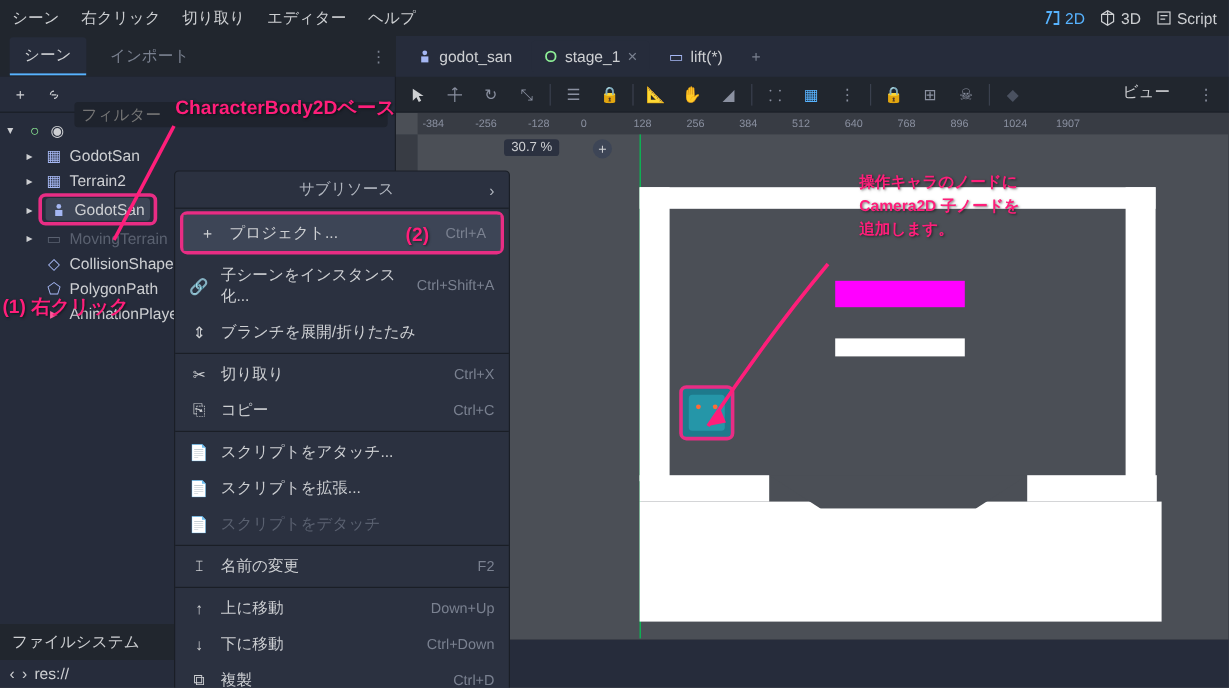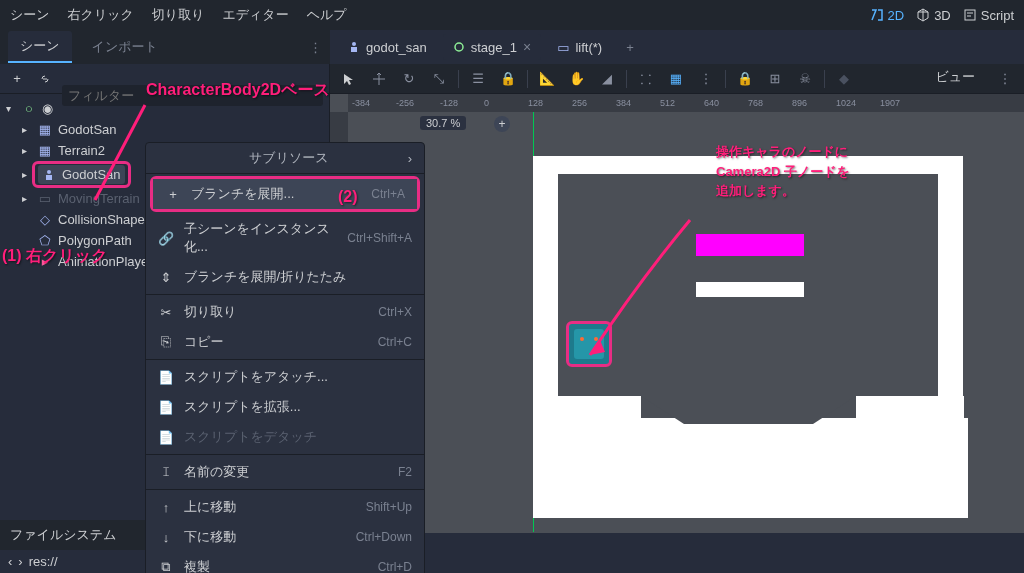--- a/index.html
+++ b/index.html
@@ -304,21 +304,21 @@
 <div class="context-menu">
   <div class="ctx-header">
     <span style="width:12px"></span>
     <span>サブリソース</span>
     <span>›</span>
   </div>
   <div class="add-child-highlight">
     <div class="ctx-item highlighted">
       <div class="ctx-item-left">
         <span class="ctx-icon">+</span>
-        <span>ブランチを展開...</span>
+        <span>プロジェクト...</span>
       </div>
       <span class="ctx-shortcut">Ctrl+A</span>
     </div>
   </div>
   <div class="ctx-item">
     <div class="ctx-item-left">
       <span class="ctx-icon">🔗</span>
       <span>子シーンをインスタンス化...</span>
     </div>
     <span class="ctx-shortcut">Ctrl+Shift+A</span>
@@ -370,21 +370,21 @@
       <span>名前の変更</span>
     </div>
     <span class="ctx-shortcut">F2</span>
   </div>
   <div class="ctx-sep"></div>
   <div class="ctx-item">
     <div class="ctx-item-left">
       <span class="ctx-icon">↑</span>
       <span>上に移動</span>
     </div>
-    <span class="ctx-shortcut">Shift+Up</span>
+    <span class="ctx-shortcut">Down+Up</span>
   </div>
   <div class="ctx-item">
     <div class="ctx-item-left">
       <span class="ctx-icon">↓</span>
       <span>下に移動</span>
     </div>
     <span class="ctx-shortcut">Ctrl+Down</span>
   </div>
   <div class="ctx-item">
     <div class="ctx-item-left">

